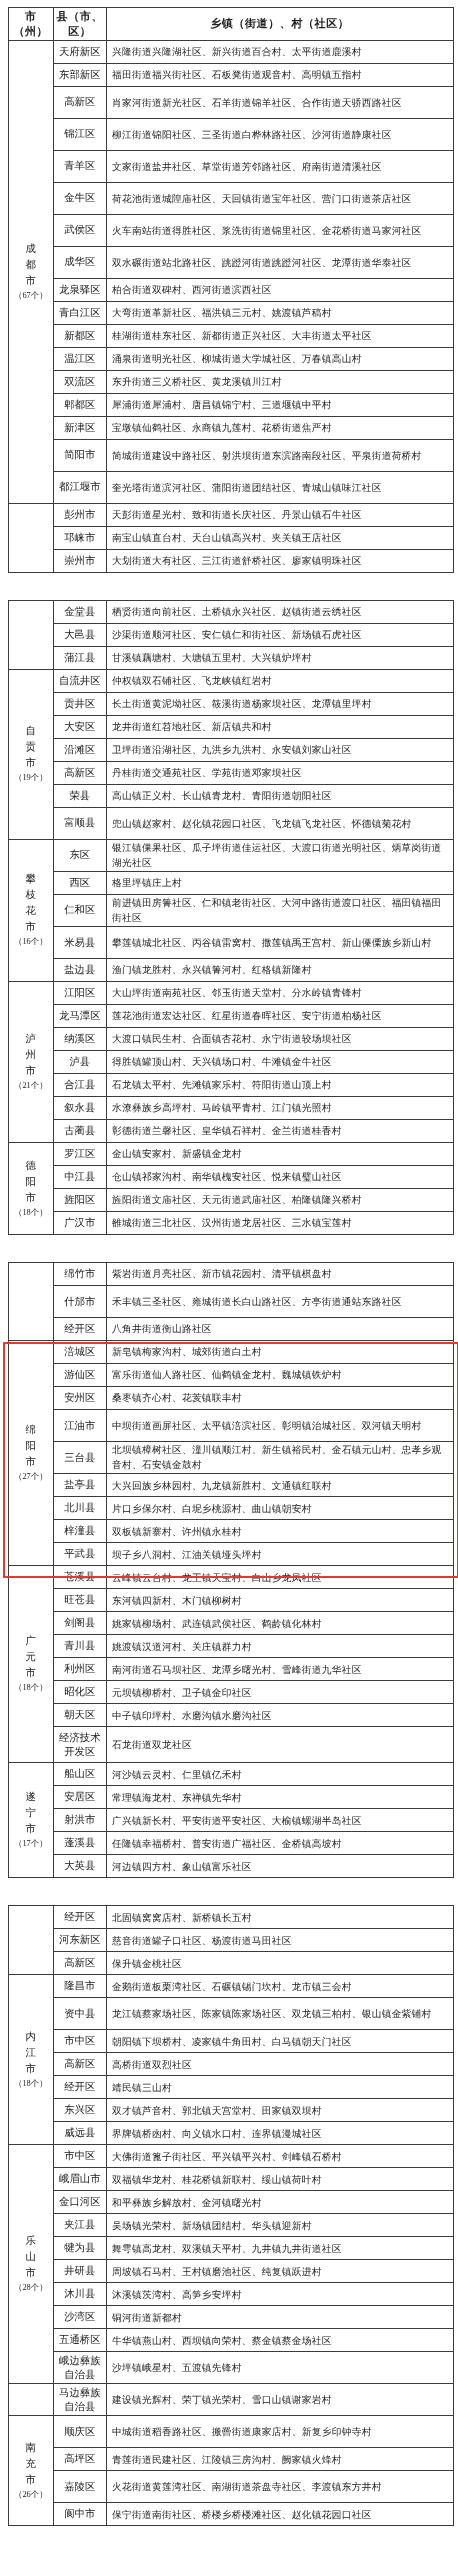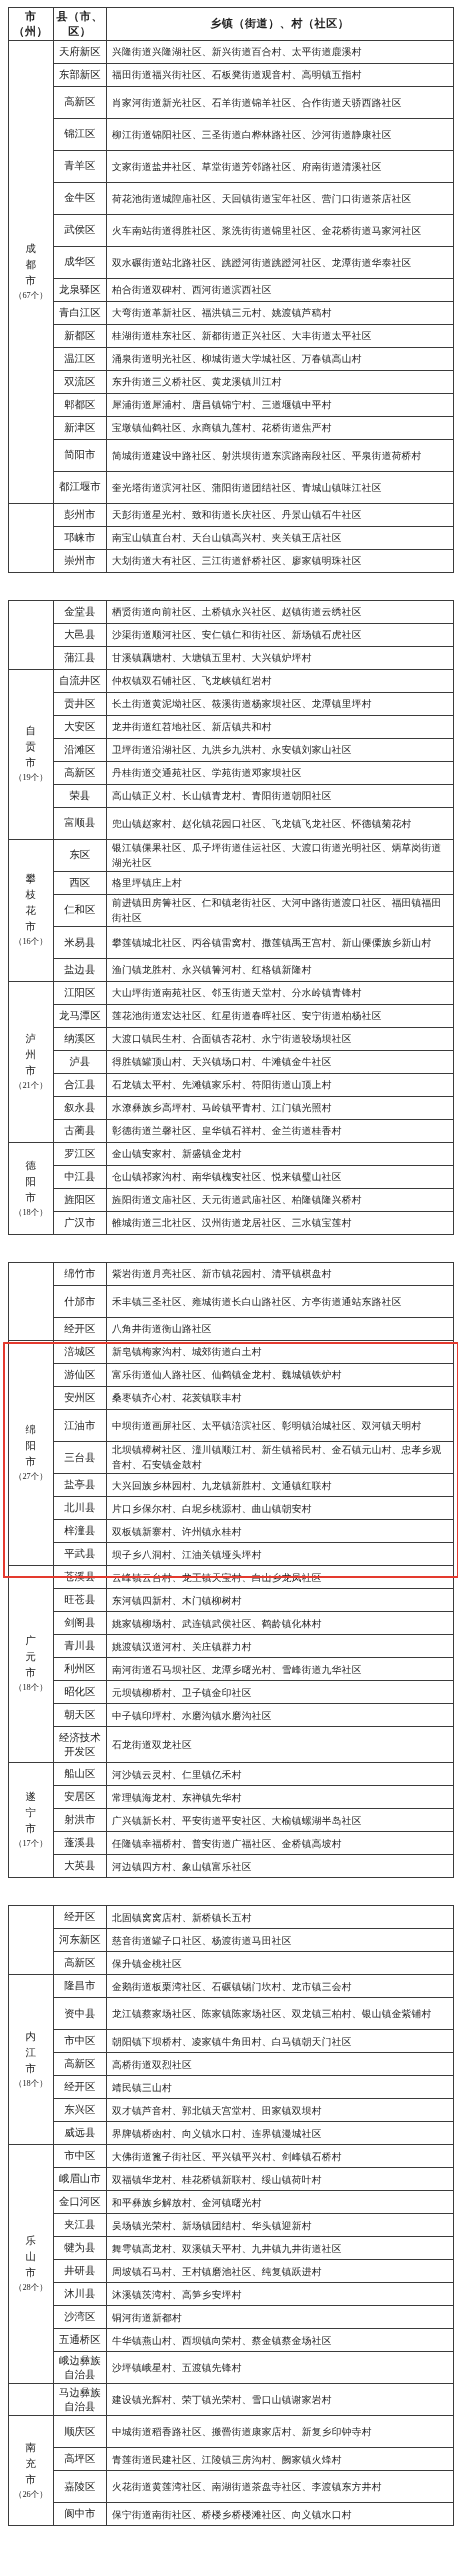--- a/index.html
+++ b/index.html
@@ -555,19 +555,19 @@
         <tr style="height: 23px;">
           <td class="county">高坪区</td>
           <td class="villages">青莲街道民建社区、江陵镇三房沟村、阙家镇火烽村</td>
         </tr>
         <tr style="height: 32px;">
           <td class="county">嘉陵区</td>
           <td class="villages">火花街道黄莲湾社区、南湖街道茶盘寺社区、李渡镇东方井村</td>
         </tr>
         <tr style="height: 23px;">
           <td class="county">阆中市</td>
-          <td class="villages">保宁街道南街社区、桥楼乡桥楼滩社区、向义镇水口村</td>
+          <td class="villages">保宁街道南街社区、桥楼乡桥楼滩社区、赵化镇花园口社区</td>
         </tr>
       </tbody>
     </table>
   </div>
 <div id="hl-box" style="display: block; border-color: rgb(228, 58, 46); left: 2.9px; top: 1342px; width: 456px; height: 236px;"></div>
 
 
 </body></html>

